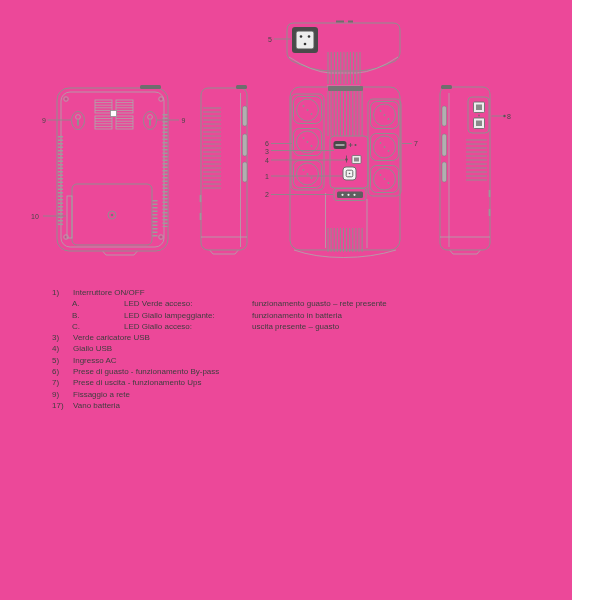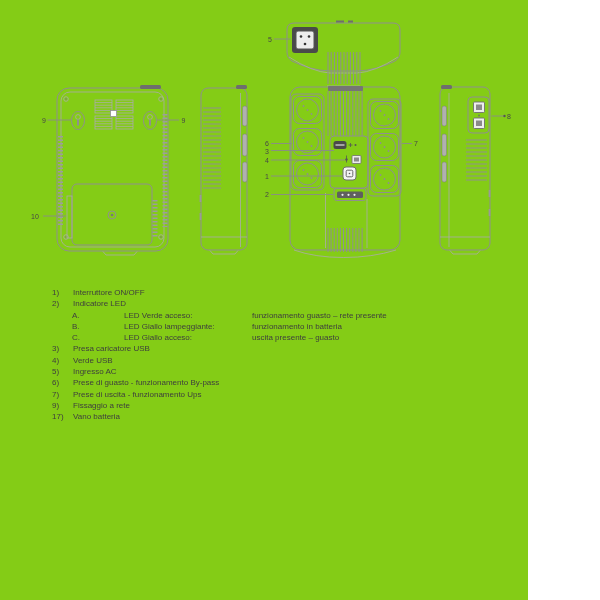--- a/index.html
+++ b/index.html
@@ -1,16 +1,16 @@
 <!DOCTYPE html>
 <html><head>
 <meta charset="utf-8">
 <style>
   html,body{margin:0;padding:0;background:#ffffff;}
-  .page{position:relative;width:528px;height:600px;background:#84cc16;overflow:hidden;
+  .page{position:relative;width:572px;height:600px;background:#ec4899;overflow:hidden;
         font-family:"Liberation Sans",sans-serif;}
   svg.diagram{position:absolute;left:0;top:0;display:block;}
 
   
   .o  {fill:none;stroke:#8f8f8f;stroke-width:1;}
   .o2 {fill:none;stroke:#ababab;stroke-width:0.8;}
   .sl {fill:none;stroke:#8f8f8f;stroke-width:1;}
   .cl {fill:none;stroke:#8a8a8a;stroke-width:0.9;}
   .dk {fill:#6e6e6e;stroke:none;}
   .co {font-family:"Liberation Sans",sans-serif;font-size:7px;fill:#474747;}
@@ -259,37 +259,34 @@
         <circle cx="504.5" cy="116" r="1.2" fill="#555"></circle>
         <text class="co" x="507" y="118.5">8</text>
       </g>
     </g>
   </svg>
 
   <div class="legend">
     <div class="row">
       <span class="n">1)</span><span>Interruttore ON/OFF</span>
     </div>
-    <div class="row">
-      <span class="n">2)</span><span>Indicatore LED</span>
-    </div>
     <div class="row sub">
       <span class="lt">A.</span><span class="lb">LED Verde acceso:</span><span>funzionamento guasto – rete presente</span>
     </div>
     <div class="row sub">
       <span class="lt">B.</span><span class="lb">LED Giallo lampeggiante:</span><span>funzionamento in batteria</span>
     </div>
     <div class="row sub">
       <span class="lt">C.</span><span class="lb">LED Giallo acceso:</span><span>uscita presente – guasto</span>
     </div>
     <div class="row">
-      <span class="n">3)</span><span>Presa caricatore USB</span>
-    </div>
-    <div class="row">
-      <span class="n">4)</span><span>Verde USB</span>
+      <span class="n">3)</span><span>Verde caricatore USB</span>
+    </div>
+    <div class="row">
+      <span class="n">4)</span><span>Giallo USB</span>
     </div>
     <div class="row">
       <span class="n">5)</span><span>Ingresso AC</span>
     </div>
     <div class="row">
       <span class="n">6)</span><span>Prese di guasto - funzionamento By-pass</span>
     </div>
     <div class="row">
       <span class="n">7)</span><span>Prese di uscita - funzionamento Ups</span>
     </div>

